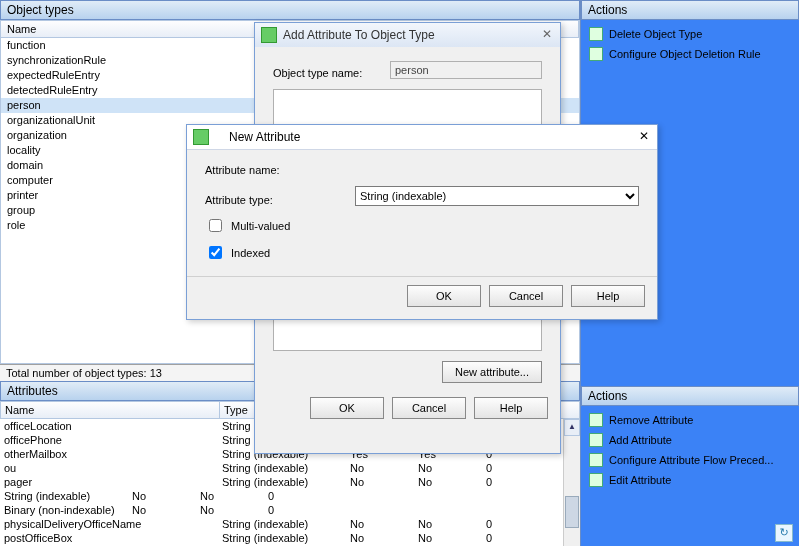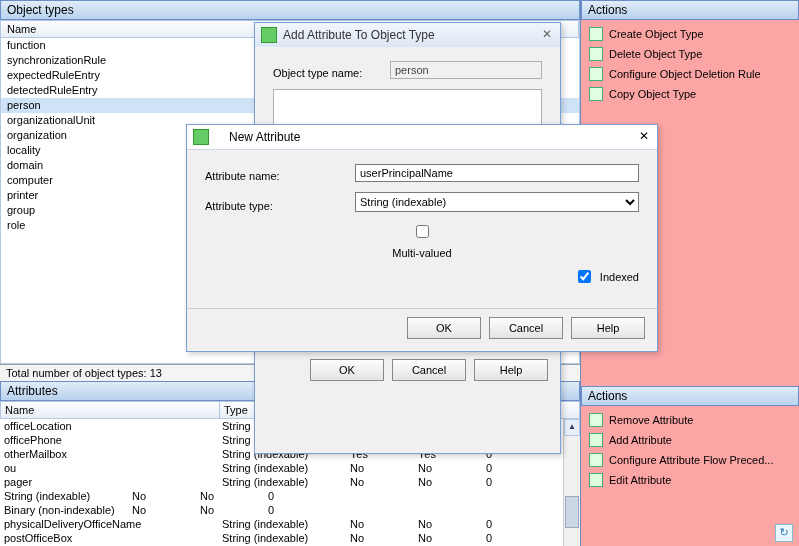--- a/index.html
+++ b/index.html
@@ -16,21 +16,21 @@
   }
   .pane-left {
     position: absolute;
     left: 0; top: 0; width: 580px; height: 546px;
     background: #fff;
     border-right: 1px solid #6a8dc6;
   }
   .pane-right {
     position: absolute;
     right: 0; top: 0; width: 218px; height: 546px;
-    background: #fca5a5;
+    background: #3b82f6;
   }
   .section-header {
     background: linear-gradient(#e0ecf7, #b8d2ee);
     border: 1px solid #6a8dc6;
     padding: 2px 6px;
     font-size: 12px;
     color: #000;
   }
   .grid-header {
     background: linear-gradient(#fdfdfe, #e8eef7);
@@ -336,39 +336,27 @@
 
 </div>
 
 <div class="pane-right">
   <div class="section-header">Actions</div>
   <div class="actions-list" id="actions-top" style="height:358px;">
       <div class="action-item">
         <span class="action-icon">
           <span class="icon-box"></span>
         </span>
-        <span>Create Object Type</span>
-      </div>
-      <div class="action-item">
-        <span class="action-icon">
-          <span class="icon-box"></span>
-        </span>
         <span>Delete Object Type</span>
       </div>
       <div class="action-item">
         <span class="action-icon">
           <span class="icon-box"></span>
         </span>
         <span>Configure Object Deletion Rule</span>
-      </div>
-      <div class="action-item">
-        <span class="action-icon">
-          <span class="icon-box"></span>
-        </span>
-        <span>Copy Object Type</span>
       </div>
     </div>
 
   <div class="section-header">Actions</div>
   <div class="actions-list" id="actions-bottom">
       <div class="action-item">
         <span class="action-icon">
           <span class="icon-box"></span>
         </span>
         <span>Remove Attribute</span>
@@ -402,51 +390,53 @@
     <span>Add Attribute To Object Type</span>
     <span class="spacer"></span>
     <span class="close-x">✕</span>
   </div>
   <div class="dialog-body" style="padding-bottom:0;">
     <div class="form-row">
       <label style="width:120px;">Object type name:</label>
       <input class="text-input" readonly="" value="person" style="">
     </div>
     <div style="height:260px; border:1px solid #b0b0b0; background:#fff;"></div>
+    <div style="display:flex; justify-content:flex-end; padding:10px 0 6px 0;">
+      <button class="btn" style="min-width:100px;">New attribute...</button>
+    </div>
   </div>
   <div class="dialog-footer noborder">
     <button class="btn">OK</button>
     <button class="btn">Cancel</button>
     <button class="btn">Help</button>
   </div>
 </div>
 
 <div class="dialog" style="left:186px; top:124px; width:470px;">
   <div class="dialog-title" style="background:#fff; border-bottom:1px solid #cfd7e6;gap:20px;">
     <span class="dlg-icon"></span>
     <span style="color:#000;">New Attribute</span>
     <span class="spacer"></span>
     <span class="close-x" style="color:#000;">✕</span>
   </div>
   <div class="dialog-body">
     <div class="form-row">
       <label>Attribute name:</label>
-      <input class="text-input" value="userPrincipalName" style="">
     </div>
     <div class="form-row">
       <label>Attribute type:</label>
       <select class="select">
         <option>String (indexable)</option>
       </select>
     </div>
-    <div class="checkbox-row" style="margin-top:8px;flex-direction:column;">
+    <div class="checkbox-row" style="margin-top:8px;">
       <input type="checkbox" id="cb-multi" style="">
       <label for="cb-multi">Multi-valued</label>
     </div>
-    <div class="checkbox-row" style="margin-bottom:14px;justify-content:flex-end;">
+    <div class="checkbox-row" style="margin-bottom:6px;">
       <input type="checkbox" id="cb-indexed" checked="" style="">
       <label for="cb-indexed">Indexed</label>
     </div>
   </div>
   <div class="dialog-footer">
     <button class="btn">OK</button>
     <button class="btn">Cancel</button>
     <button class="btn">Help</button>
   </div>
 </div>

